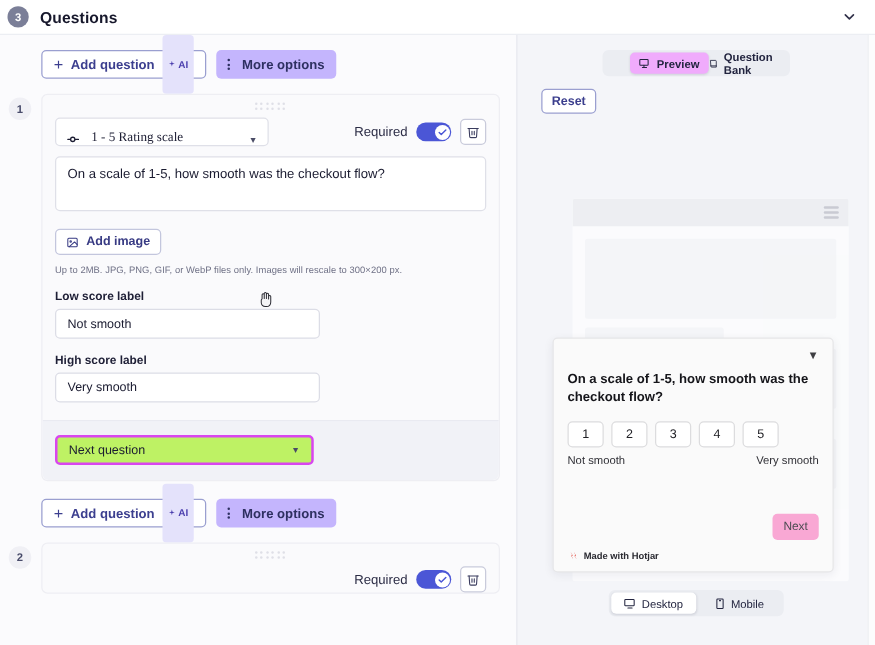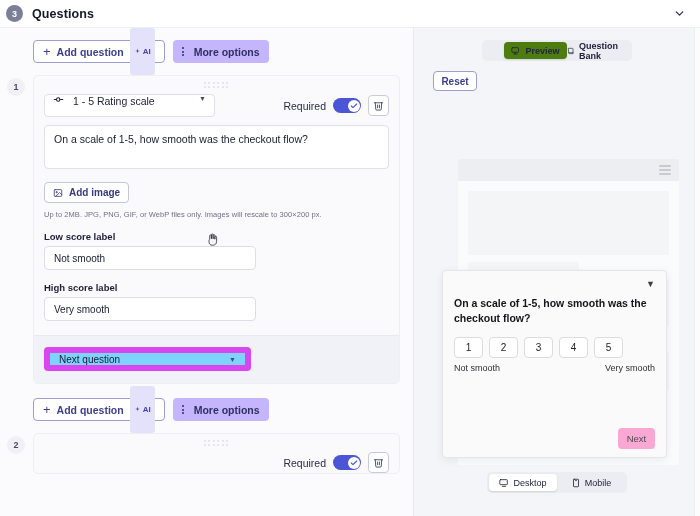--- a/index.html
+++ b/index.html
@@ -104,23 +104,24 @@
     display: grid; grid-template-columns: repeat(6, 1fr); grid-template-rows: repeat(2, 1fr);
     gap: 1px; opacity: .55;
   }
   .drag-dots i { display: block; width: 2px; height: 2px; border-radius: 50%; background: #c9cad6; }
 
   .row-type { display: flex; align-items: center; gap: 10px; }
   .select {
     flex: 0 0 auto; width: 171px; height: 23px;
     border: 1px solid #dfe0e8; border-radius: 4px;
     background: #fff;
-    display: flex; align-items: flex-start; padding: 0 8px;
+    display: flex; align-items: flex-end; padding: 0 8px;
     font-size: 10.5px; color: #1c1d33; cursor: pointer;
     position: relative;
+    font-family: Liberation Serif, serif;
   }
   .select .caret { margin-left: auto; font-size: 7px; color: #4a4c66; }
   .scale-icon { margin-right: 7px; display: inline-flex; align-items: center; }
 
   .req-wrap { margin-left: auto; display: flex; align-items: center; gap: 7px; }
   .req-label { font-size: 10.5px; color: #2b2c45; font-weight: 400; }
   .toggle {
     width: 28px; height: 15px; border-radius: 8px;
     background: #4b56d6; position: relative; cursor: pointer;
   }
@@ -171,42 +172,42 @@
   .goto {
     margin: 14px -10px 0 -10px;
     background: #f1f2f7;
     border-top: 1px solid #e9eaf1;
     padding: 11px 10px 12px 10px;
     border-radius: 0 0 5px 5px;
   }
   .goto-label { font-size: 9.5px; font-weight: 700; color: #1e1f36; margin-bottom: 6px; }
   .goto-select {
     width: 207px; height: 24px;
-    border: 6px solid #d946ef; border-radius: 4px;
-    background: #7dd3fc; display: flex; align-items: center;
+    border: 2px solid #d946ef; border-radius: 4px;
+    background: #bef264; display: flex; align-items: center;
     padding: 0 9px; font-size: 10px; color: #1a1b30; cursor: pointer;
   }
   .goto-select .caret { margin-left: auto; font-size: 7px; color: #4a4c66; }
 
   
   .hand-cursor { position: absolute; left: 205px; top: 203px; width: 16px; height: 17px; pointer-events: none; }
 
   
   .pv-tabs {
     margin: 12px auto 0 auto;
     width: 150px; height: 21px;
     background: #ebedf2; border-radius: 5px;
     display: flex; align-items: center; padding: 2px;
   }
   .pv-tab {
     flex: 1; height: 100%; border-radius: 4px;
     display: flex; align-items: center; justify-content: center; gap: 4px;
     font-size: 9px; font-weight: 700; color: #22243f; cursor: pointer;
   }
-  .pv-tab.active { background: #4d7c0f; box-shadow: 0 1px 2px rgba(20,20,50,.12); margin-left: 20px; }
+  .pv-tab.active { background: #f0abfc; box-shadow: 0 1px 2px rgba(20,20,50,.12); margin-left: 20px; }
 
   .reset-btn {
     margin: 10px 0 0 19px;
     width: 44px; height: 20px;
     border: 1px solid #9a9fd0; border-radius: 4px;
     background: #fff; color: #3b3e8d;
     font-size: 10px; font-weight: 700;
     display: flex; align-items: center; justify-content: center; cursor: pointer;
   }
 
@@ -523,20 +524,27 @@
 
         <div class="scale-labels">
           <span>Not smooth</span>
           <span>Very smooth</span>
         </div>
 
         <div class="next-wrap">
           <div class="next-btn">Next</div>
         </div>
 
+        <div class="made-with">
+          <svg width="9" height="9" viewBox="0 0 24 24">
+            <path d="M6 3l5 8-3 0 5 10-5-8 3 0z" fill="#e03a2f"></path>
+            <path d="M13 3l5 8-3 0 5 10-5-8 3 0z" fill="#e03a2f"></path>
+          </svg>
+          <span>Made with Hotjar</span>
+        </div>
       </div>
 
       <div class="device-tabs">
         <div class="device-tab active">
           <svg width="10" height="10" viewBox="0 0 24 24" fill="none" stroke="#22243f" stroke-width="2" stroke-linecap="round" stroke-linejoin="round">
             <rect x="2" y="4" width="18" height="12" rx="1.5"></rect>
               <path d="M8 20h8"></path>
           </svg>
           <span>Desktop</span>
         </div>

